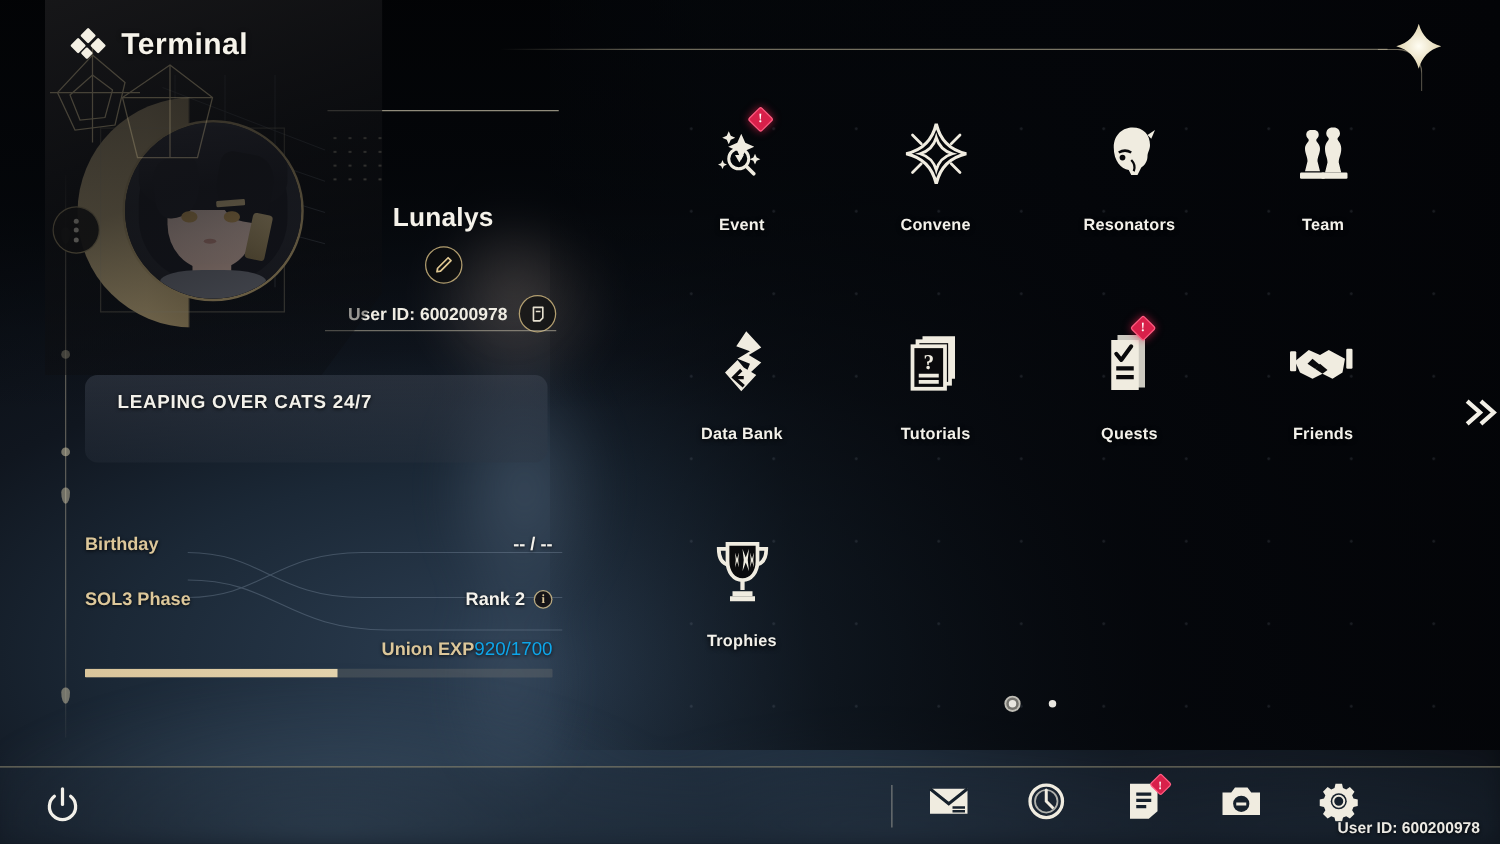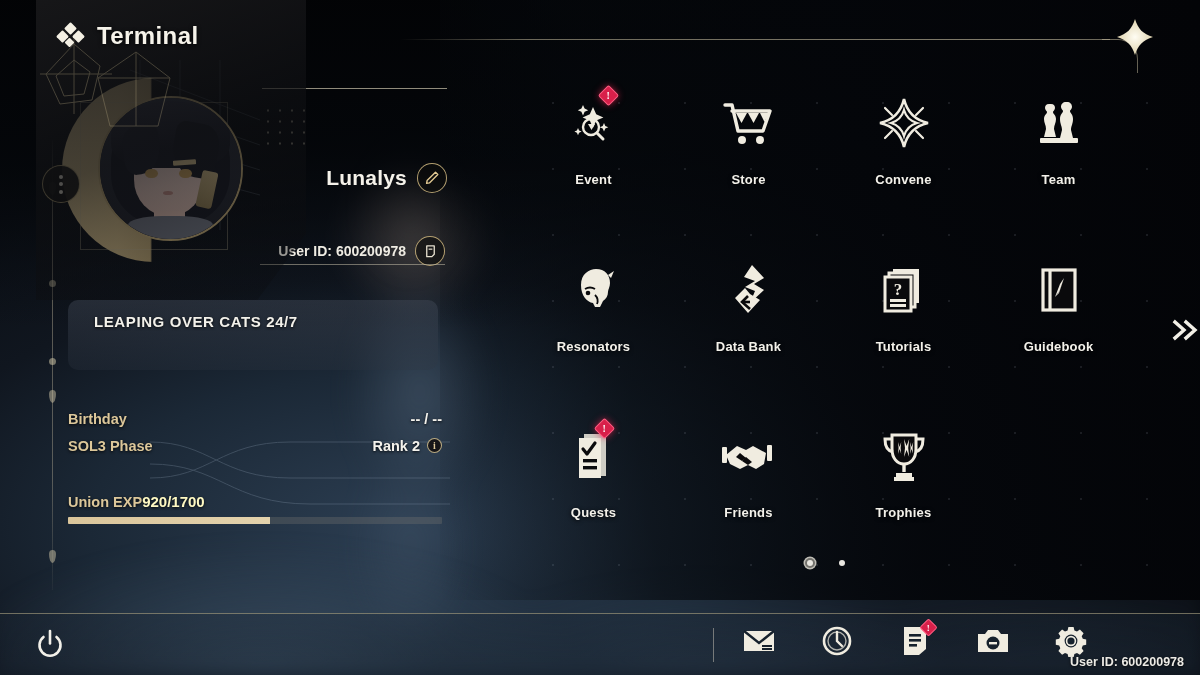--- a/index.html
+++ b/index.html
@@ -176,21 +176,21 @@
   
   .idblock { position:absolute; left:262px; top:88px; width:185px; z-index:35; }
   .idblock .topline { width:100%; height:1px; background:rgba(220,212,186,.65); }
   .id-dotgrid {
     margin-top:16px; width:52px; height:44px;
     background-image:radial-gradient(rgba(200,192,168,.55) 1.1px, transparent 1.3px);
     background-size:12px 11px;
   }
   .name-row {
     position:absolute; left:0; top:75px; width:100%;
-    display:flex; align-items:center; justify-content:flex-end; gap:10px;
+    display:flex; align-items:center; justify-content:flex-end; gap:10px;flex-direction:column;
   }
   .name-text { font-size:21px; font-weight:bold; color:#f5f2ea; letter-spacing:.2px; }
   .circ-btn {
     width:30px; height:30px; border-radius:50%;
     border:1px solid rgba(196,174,122,.9);
     display:flex; align-items:center; justify-content:center;
     background:rgba(12,11,10,.6); cursor:pointer; flex:0 0 auto;
   }
   .uid-row {
     position:absolute; left:-2px; top:148px; width:100%;
@@ -212,38 +212,38 @@
   }
   .signature span {
     font-size:15px; font-weight:bold; color:#f3f1ea; letter-spacing:.6px;
     text-shadow:0 1px 3px rgba(0,0,0,.8);
   }
 
   
   .stats { position:absolute; left:68px; top:405px; width:374px; z-index:33; }
   .stat-row {
     display:flex; justify-content:space-between; align-items:center;
-    height:27px; position:relative;
+    height:27px; position:relative;margin-top:17px;
   }
   .stat-label { font-size:14.5px; font-weight:bold; color:#dcc79a; text-shadow:0 1px 3px rgba(0,0,0,.85); }
   .stat-value {
     font-size:14.5px; font-weight:bold; color:#f4f2ec;
     display:flex; align-items:center; gap:7px;
     text-shadow:0 1px 3px rgba(0,0,0,.85);
   }
   .info-dot {
     width:15px; height:15px; border-radius:50%;
     background:#17161a; border:1px solid rgba(214,196,148,.85);
     color:#ddc89c; font-size:10px; font-weight:bold;
     display:flex; align-items:center; justify-content:center;
     font-family:"Liberation Serif", serif; cursor:pointer;
   }
   .exp-block { margin-top:18px; }
-  .exp-top { display:flex; justify-content:flex-start; align-items:baseline; }
-  .exp-val { font-size:15px; font-weight:bold; color:#fef9c3; text-shadow:0 1px 3px rgba(0,0,0,.85);margin-top:16px; }
+  .exp-top { display:flex; justify-content:flex-end; align-items:baseline; }
+  .exp-val { font-size:15px; font-weight:normal; color:#0ea5e9; text-shadow:0 1px 3px rgba(0,0,0,.85); }
   .exp-bar {
     margin-top:7px; width:100%; height:7px;
     background:rgba(126,124,116,.30); border-radius:1px; overflow:hidden;
   }
   .exp-fill { height:100%; background:linear-gradient(90deg,#dac59b,#e3d2ac); }
   
   .stat-threads { position:absolute; left:150px; top:430px; width:300px; height:90px; opacity:.5; pointer-events:none; z-index:32; }
 
   
   .menu {
@@ -478,66 +478,53 @@
      <path d="M12 33 l1.1 2.5 2.5 1.1 -2.5 1.1 -1.1 2.5 -1.1 -2.5 -2.5 -1.1 2.5 -1.1 Z"></path>
    </svg>
         <div class="badge">
           <b>!</b>
         </div>
       </div>
       <div class="menu-label">Event</div>
     </div>
     <div class="menu-cell">
       <div class="menu-icon">
-        <svg width="60" height="52" viewBox="0 0 60 52" fill="#f0ece0">
-     <path d="M6 8 h7 l6 26 h25 l7 -20 h-38" fill="none" stroke="#f0ece0" stroke-width="3.4" stroke-linejoin="round" stroke-linecap="round"></path>
-     <path d="M17 16 l5.5 10 5.5 -10 Z"></path>
-     <path d="M29 16 l5.5 10 5.5 -10 Z"></path>
-     <path d="M41 16 l4.5 9 4.2 -9 Z"></path>
-     <circle cx="23" cy="43" r="4"></circle>
-     <circle cx="41" cy="43" r="4"></circle>
-   </svg>
-      </div>
-      <div class="menu-label">Store</div>
-    </div>
-    <div class="menu-cell">
-      <div class="menu-icon">
         <svg width="56" height="56" viewBox="0 0 56 56" fill="none" stroke="#f0ece0">
      <path d="M28 4 C31 17, 39 25, 52 28 C39 31, 31 39, 28 52 C25 39, 17 31, 4 28 C17 25, 25 17, 28 4 Z" stroke-width="2.6"></path>
      <path d="M28 15 C30 22, 34 26, 41 28 C34 30, 30 34, 28 41 C26 34, 22 30, 15 28 C22 26, 26 22, 28 15 Z" stroke-width="2.2"></path>
      <path d="M9 13 L16 20 M47 13 L40 20 M9 43 L16 36 M47 43 L40 36" stroke-width="2.2" stroke-linecap="round"></path>
    </svg>
       </div>
       <div class="menu-label">Convene</div>
+    </div>
+    <div class="menu-cell">
+      <div class="menu-icon">
+        <svg width="54" height="54" viewBox="0 0 54 54" fill="#f0ece0">
+     <path d="M14 22 C14 11, 22 6, 29 6 C38 6, 43 12, 43 20 C43 24, 41 26, 41 29
+              C41 33, 39 36, 36 38 L33 44 L28 44 L26 40 C20 39, 14 33, 14 22 Z"></path>
+     <path d="M18 26 q5 -3 10 0" fill="none" stroke="#0a0a0c" stroke-width="2"></path>
+     <circle cx="21" cy="30" r="2.3" fill="#0a0a0c"></circle>
+     <path d="M28 32 q4 4 2 9" fill="none" stroke="#0a0a0c" stroke-width="1.8"></path>
+     <path d="M41 12 l6 -4 -3 7 Z"></path>
+   </svg>
+      </div>
+      <div class="menu-label">Resonators</div>
     </div>
     <div class="menu-cell">
       <div class="menu-icon">
         <svg width="50" height="54" viewBox="0 0 50 54" fill="#f0ece0">
      <path d="M17 8 c3 0 4 2 4 4 c0 2 -2 3 -2 4 c0 2 3 3 3 7 c0 4 -2 6 -2 10 l2 8 h-12 l2 -8
               c0 -4 -2 -6 -2 -10 c0 -4 3 -5 3 -7 c0 -1 -2 -2 -2 -4 c0 -2 1 -4 4 -4 Z"></path>
      <rect x="6" y="42" width="20" height="5" rx="1"></rect>
      <path d="M33 6 c3 0 5 2 5 5 c0 2 -2 3 -2 4 c0 2 3 3 3 8 c0 5 -2 7 -2 11 l2 8 h-13 l2 -8
               c0 -4 -2 -6 -2 -11 c0 -5 3 -6 3 -8 c0 -1 -2 -2 -2 -4 c0 -3 2 -5 5 -5 Z"></path>
      <rect x="23" y="42" width="21" height="5" rx="1"></rect>
    </svg>
       </div>
       <div class="menu-label">Team</div>
-    </div>
-    <div class="menu-cell">
-      <div class="menu-icon">
-        <svg width="54" height="54" viewBox="0 0 54 54" fill="#f0ece0">
-     <path d="M14 22 C14 11, 22 6, 29 6 C38 6, 43 12, 43 20 C43 24, 41 26, 41 29
-              C41 33, 39 36, 36 38 L33 44 L28 44 L26 40 C20 39, 14 33, 14 22 Z"></path>
-     <path d="M18 26 q5 -3 10 0" fill="none" stroke="#0a0a0c" stroke-width="2"></path>
-     <circle cx="21" cy="30" r="2.3" fill="#0a0a0c"></circle>
-     <path d="M28 32 q4 4 2 9" fill="none" stroke="#0a0a0c" stroke-width="1.8"></path>
-     <path d="M41 12 l6 -4 -3 7 Z"></path>
-   </svg>
-      </div>
-      <div class="menu-label">Resonators</div>
     </div>
     <div class="menu-cell">
       <div class="menu-icon">
         <svg width="50" height="56" viewBox="0 0 50 56" fill="#f0ece0">
      <path d="M28 3 L40 16 L30 22 L40 28 L26 41 L31 29 L21 25 L31 19 L20 15 Z"></path>
      <path d="M21 26 L11 36 L24 51 L36 38 L26 32 Z"></path>
      <path d="M24 34 L18 40 L26 47" fill="none" stroke="#0a0a0c" stroke-width="2.6"></path>
      <path d="M18 40 h8" stroke="#0a0a0c" stroke-width="2.6"></path>
    </svg>
       </div>
@@ -550,31 +537,20 @@
      <rect x="10" y="10" width="26" height="34" fill="#0a0a0c"></rect>
      <rect x="10" y="10" width="26" height="34" fill="none" stroke="#f0ece0" stroke-width="3"></rect>
      <rect x="6" y="14" width="26" height="34" fill="#0a0a0c"></rect>
      <rect x="6" y="14" width="26" height="34" fill="none" stroke="#f0ece0" stroke-width="3"></rect>
      <text x="19" y="32" font-size="17" font-weight="bold" fill="#f0ece0" text-anchor="middle" font-family="Liberation Serif, serif">?</text>
      <rect x="11" y="36" width="16" height="3" fill="#f0ece0"></rect>
      <rect x="11" y="41" width="16" height="3" fill="#f0ece0"></rect>
    </svg>
       </div>
       <div class="menu-label">Tutorials</div>
-    </div>
-    <div class="menu-cell">
-      <div class="menu-icon">
-        <svg width="50" height="52" viewBox="0 0 50 52" fill="none">
-     <rect x="9" y="6" width="32" height="40" stroke="#f0ece0" stroke-width="3.2" fill="#0a0a0c"></rect>
-     <path d="M16 6 v40" stroke="#f0ece0" stroke-width="3.2"></path>
-     <path d="M30 14 L25.5 27 L21 33 L26 20 Z" fill="#f0ece0"></path>
-     <path d="M21 33 L25.5 27 L30 14 L25 29 Z" fill="#f0ece0"></path>
-   </svg>
-      </div>
-      <div class="menu-label">Guidebook</div>
     </div>
     <div class="menu-cell">
       <div class="menu-icon">
         <svg width="48" height="54" viewBox="0 0 48 54" fill="#f0ece0">
      <path d="M14 5 h22 v42 h-22 Z" opacity="0.85"></path>
      <path d="M9 9 h22 v40 h-22 Z" fill="#f0ece0"></path>
      <path d="M13 20 l4 5 8 -11" fill="none" stroke="#0a0a0c" stroke-width="3.2" stroke-linecap="round" stroke-linejoin="round"></path>
      <rect x="13" y="30" width="14" height="3.4" fill="#0a0a0c"></rect>
      <rect x="13" y="37" width="14" height="3.4" fill="#0a0a0c"></rect>
    </svg>

